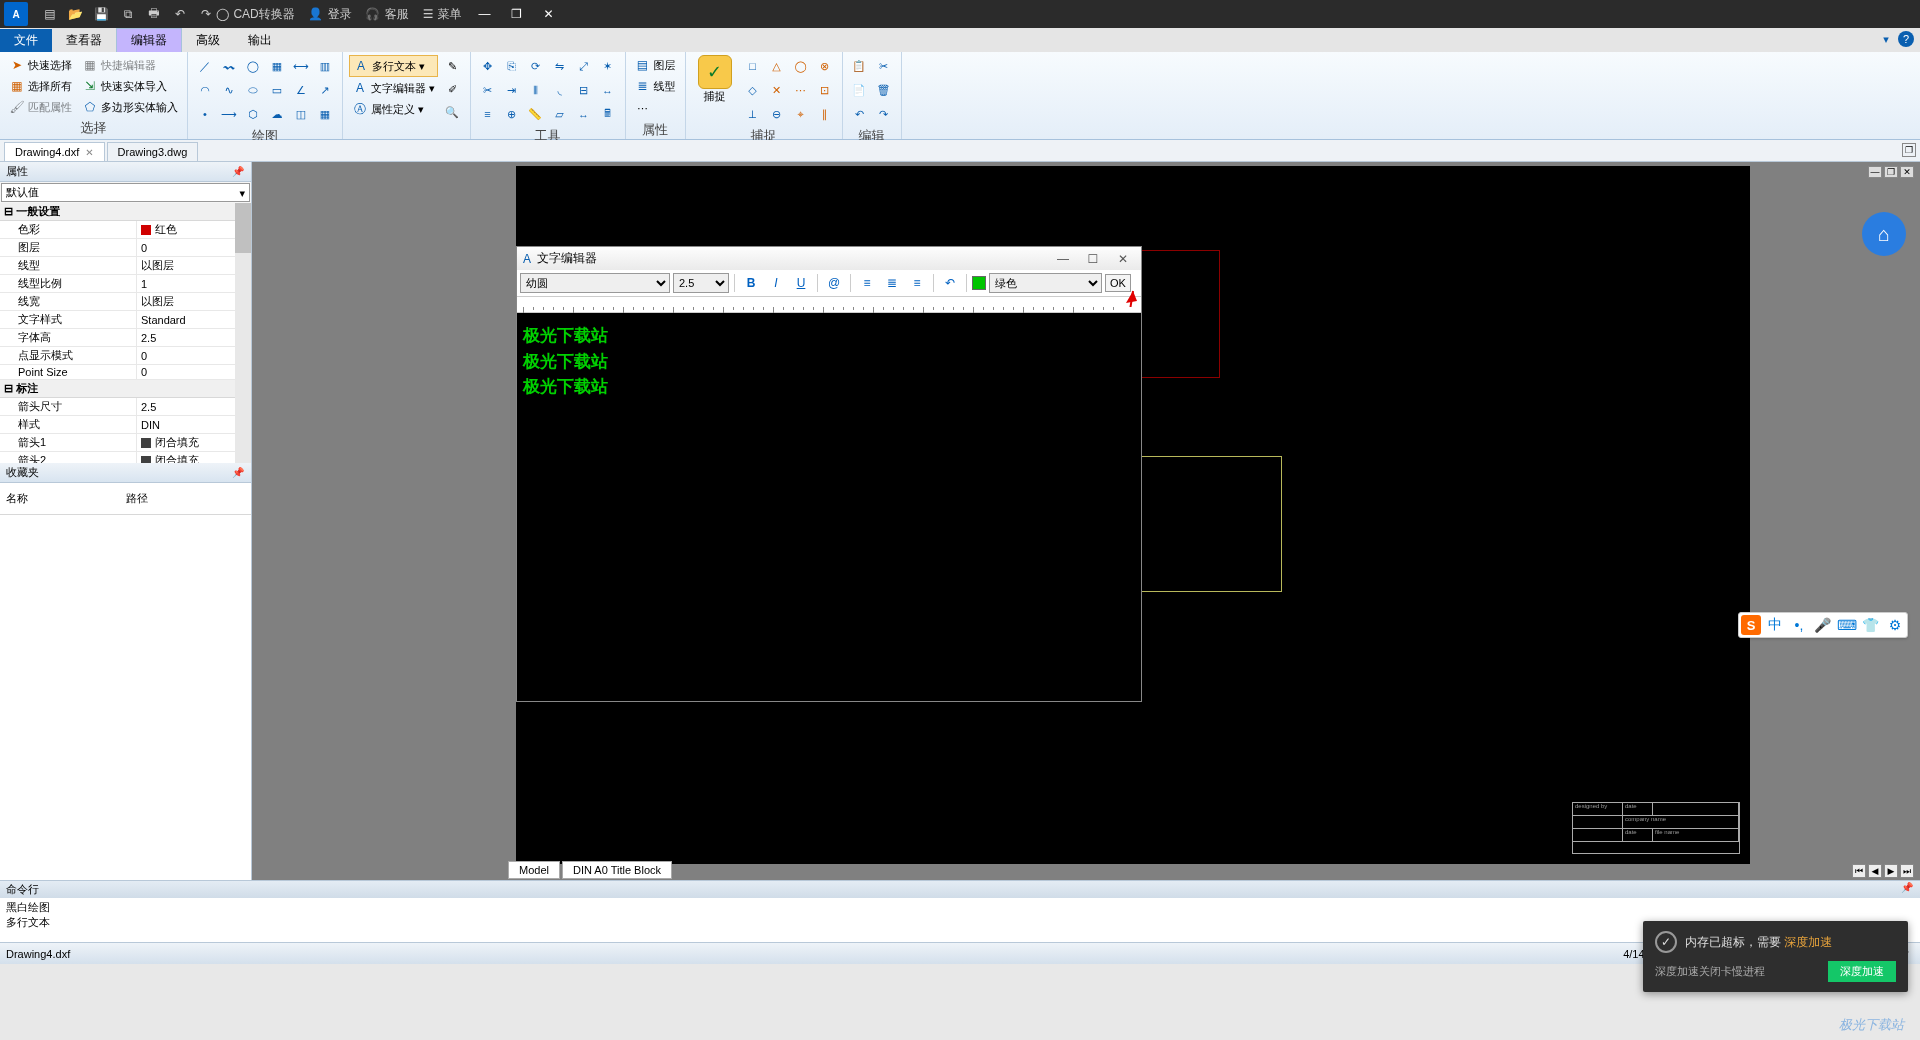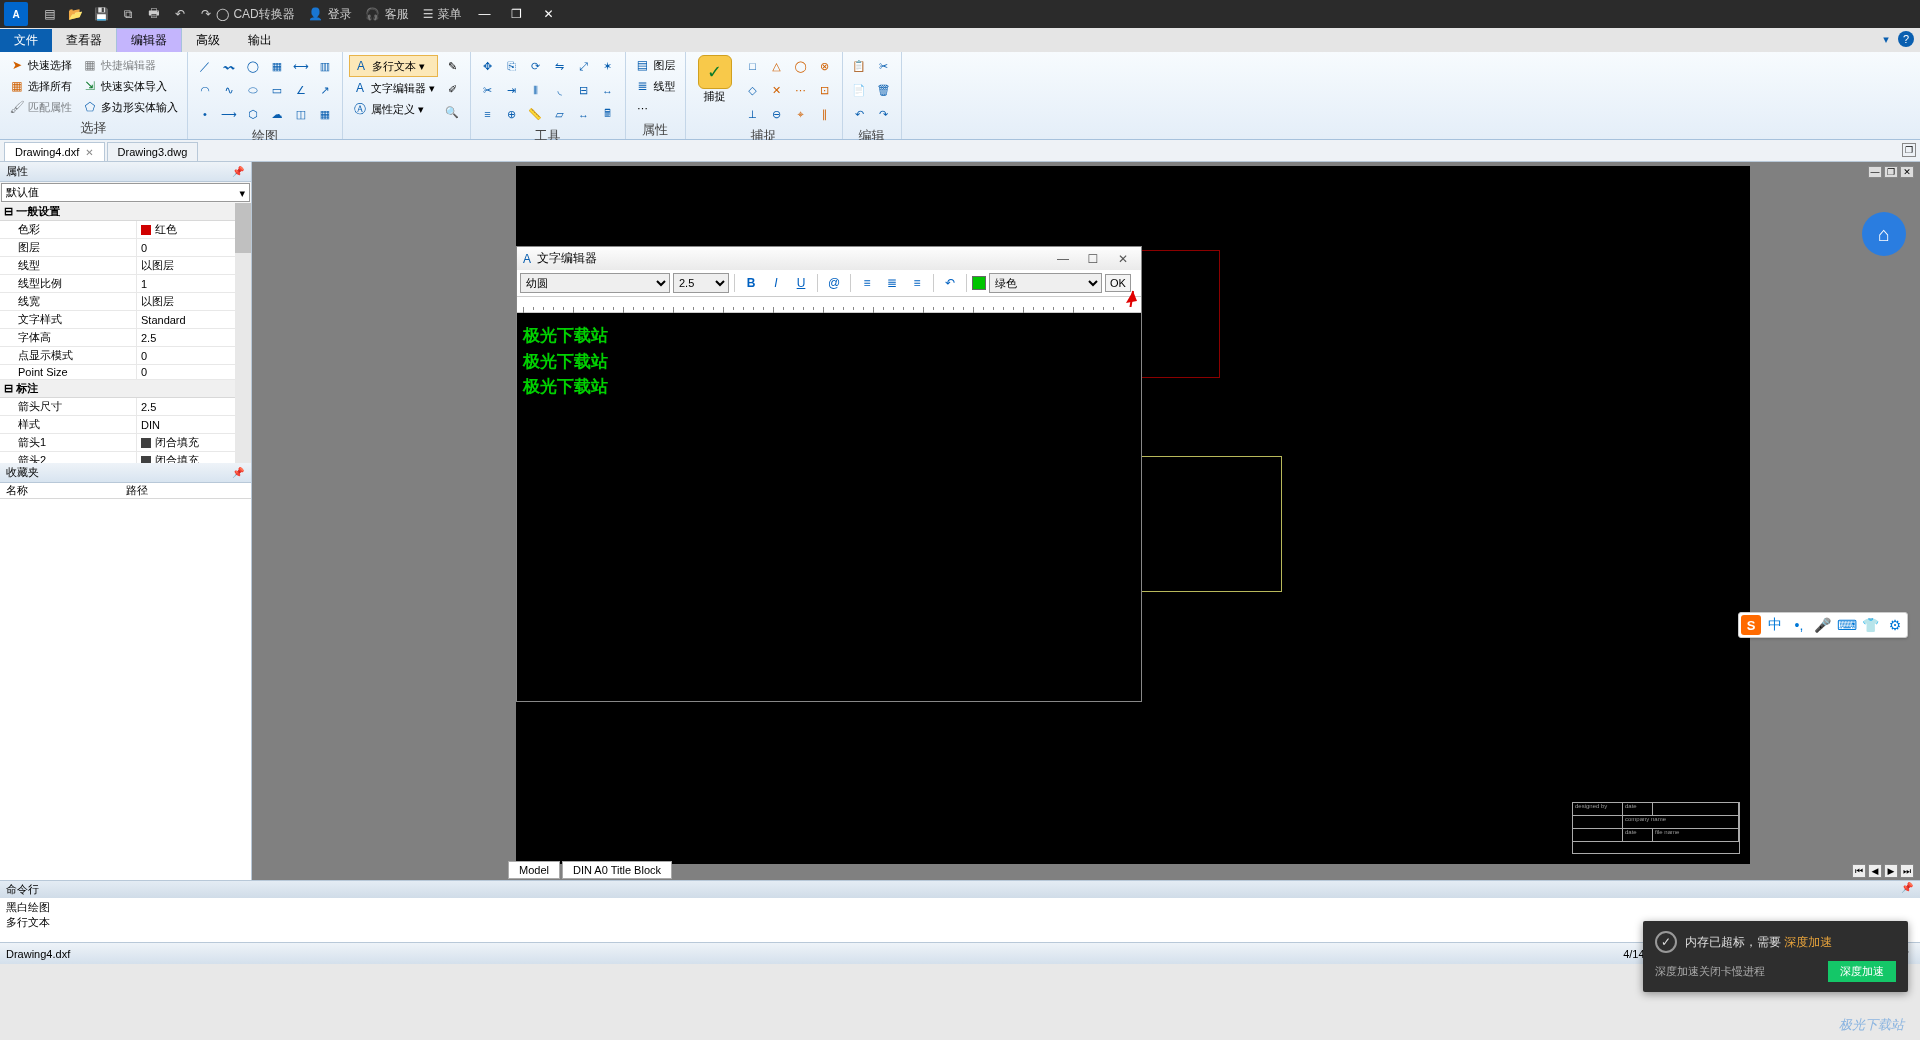--- a/index.html
+++ b/index.html
@@ -49,21 +49,21 @@
 .prop-default { background: #fff; border: 1px solid #999; font-size: 11px; padding: 1px 4px; margin: 1px; display: flex; justify-content: space-between; align-items: flex-end; }
 .prop-grid { flex: 0 0 auto; height: 260px; overflow-y: auto; background: #fff; font-size: 11px; position: relative; }
 .prop-scroll { position: absolute; right: 0; top: 0; width: 16px; height: 100%; background: #e8e8e8; }
 .prop-scroll .thumb { width: 100%; height: 50px; background: #c0c0c0; }
 .prop-row { display: flex; border-bottom: 1px solid #e8e8e8; }
 .prop-row .k { width: 136px; padding: 1px 4px 1px 18px; }
 .prop-row .v { flex: 1; padding: 1px 4px; border-left: 1px solid #e8e8e8; display: flex; align-items: center; gap: 4px; }
 .prop-sect { background: #f0f0f0; font-weight: bold; padding: 1px 4px; border-bottom: 1px solid #d8d8d8; }
 .swatch { width: 10px; height: 10px; display: inline-block; }
 .fav-panel { flex: 1; background: #fff; font-size: 11px; }
-.fav-header-row { display: flex; padding: 0 6px; border-bottom: 1px solid #d8d8d8; }
+.fav-header-row { display: flex; padding: 8px 6px; border-bottom: 1px solid #d8d8d8; }
 .fav-header-row span:first-child { width: 120px; }
 
 
 .canvas-wrap { flex: 1; background: #808080; position: relative; }
 .canvas-controls { position: absolute; right: 6px; top: 4px; display: flex; gap: 2px; }
 .canvas-controls span { width: 14px; height: 12px; background: #ddd; border: 1px solid #888; font-size: 9px; display: flex; align-items: center; justify-content: center; cursor: pointer; }
 .canvas { position: absolute; left: 264px; top: 4px; right: 170px; bottom: 16px; background: #000; }
 .nav-btn { position: absolute; right: 14px; top: 50px; width: 44px; height: 44px; border-radius: 50%; background: #2a7de0; color: #fff; display: flex; align-items: center; justify-content: center; font-size: 20px; cursor: pointer; }
 
 

